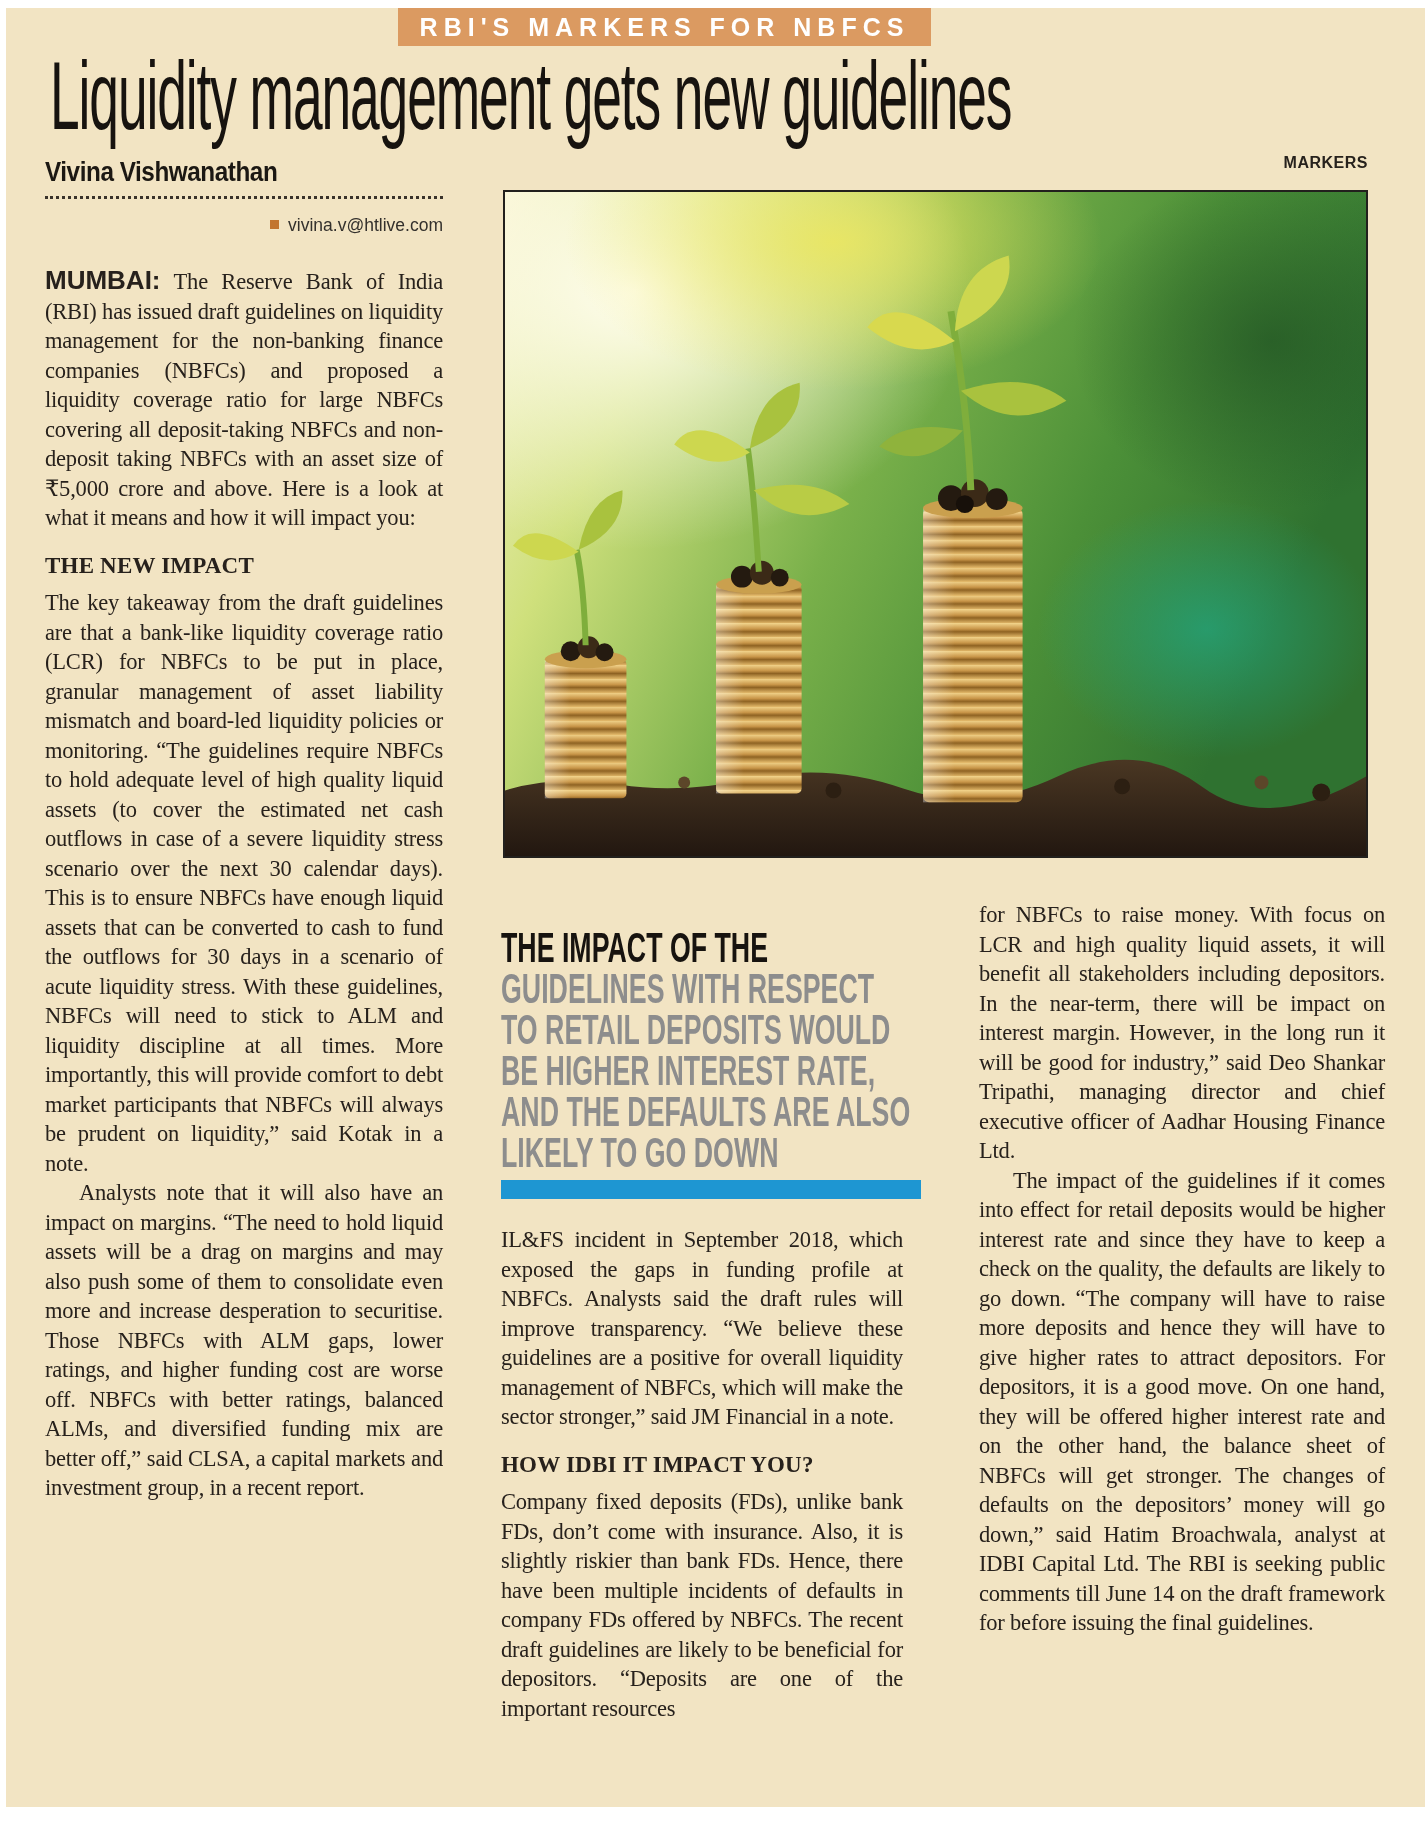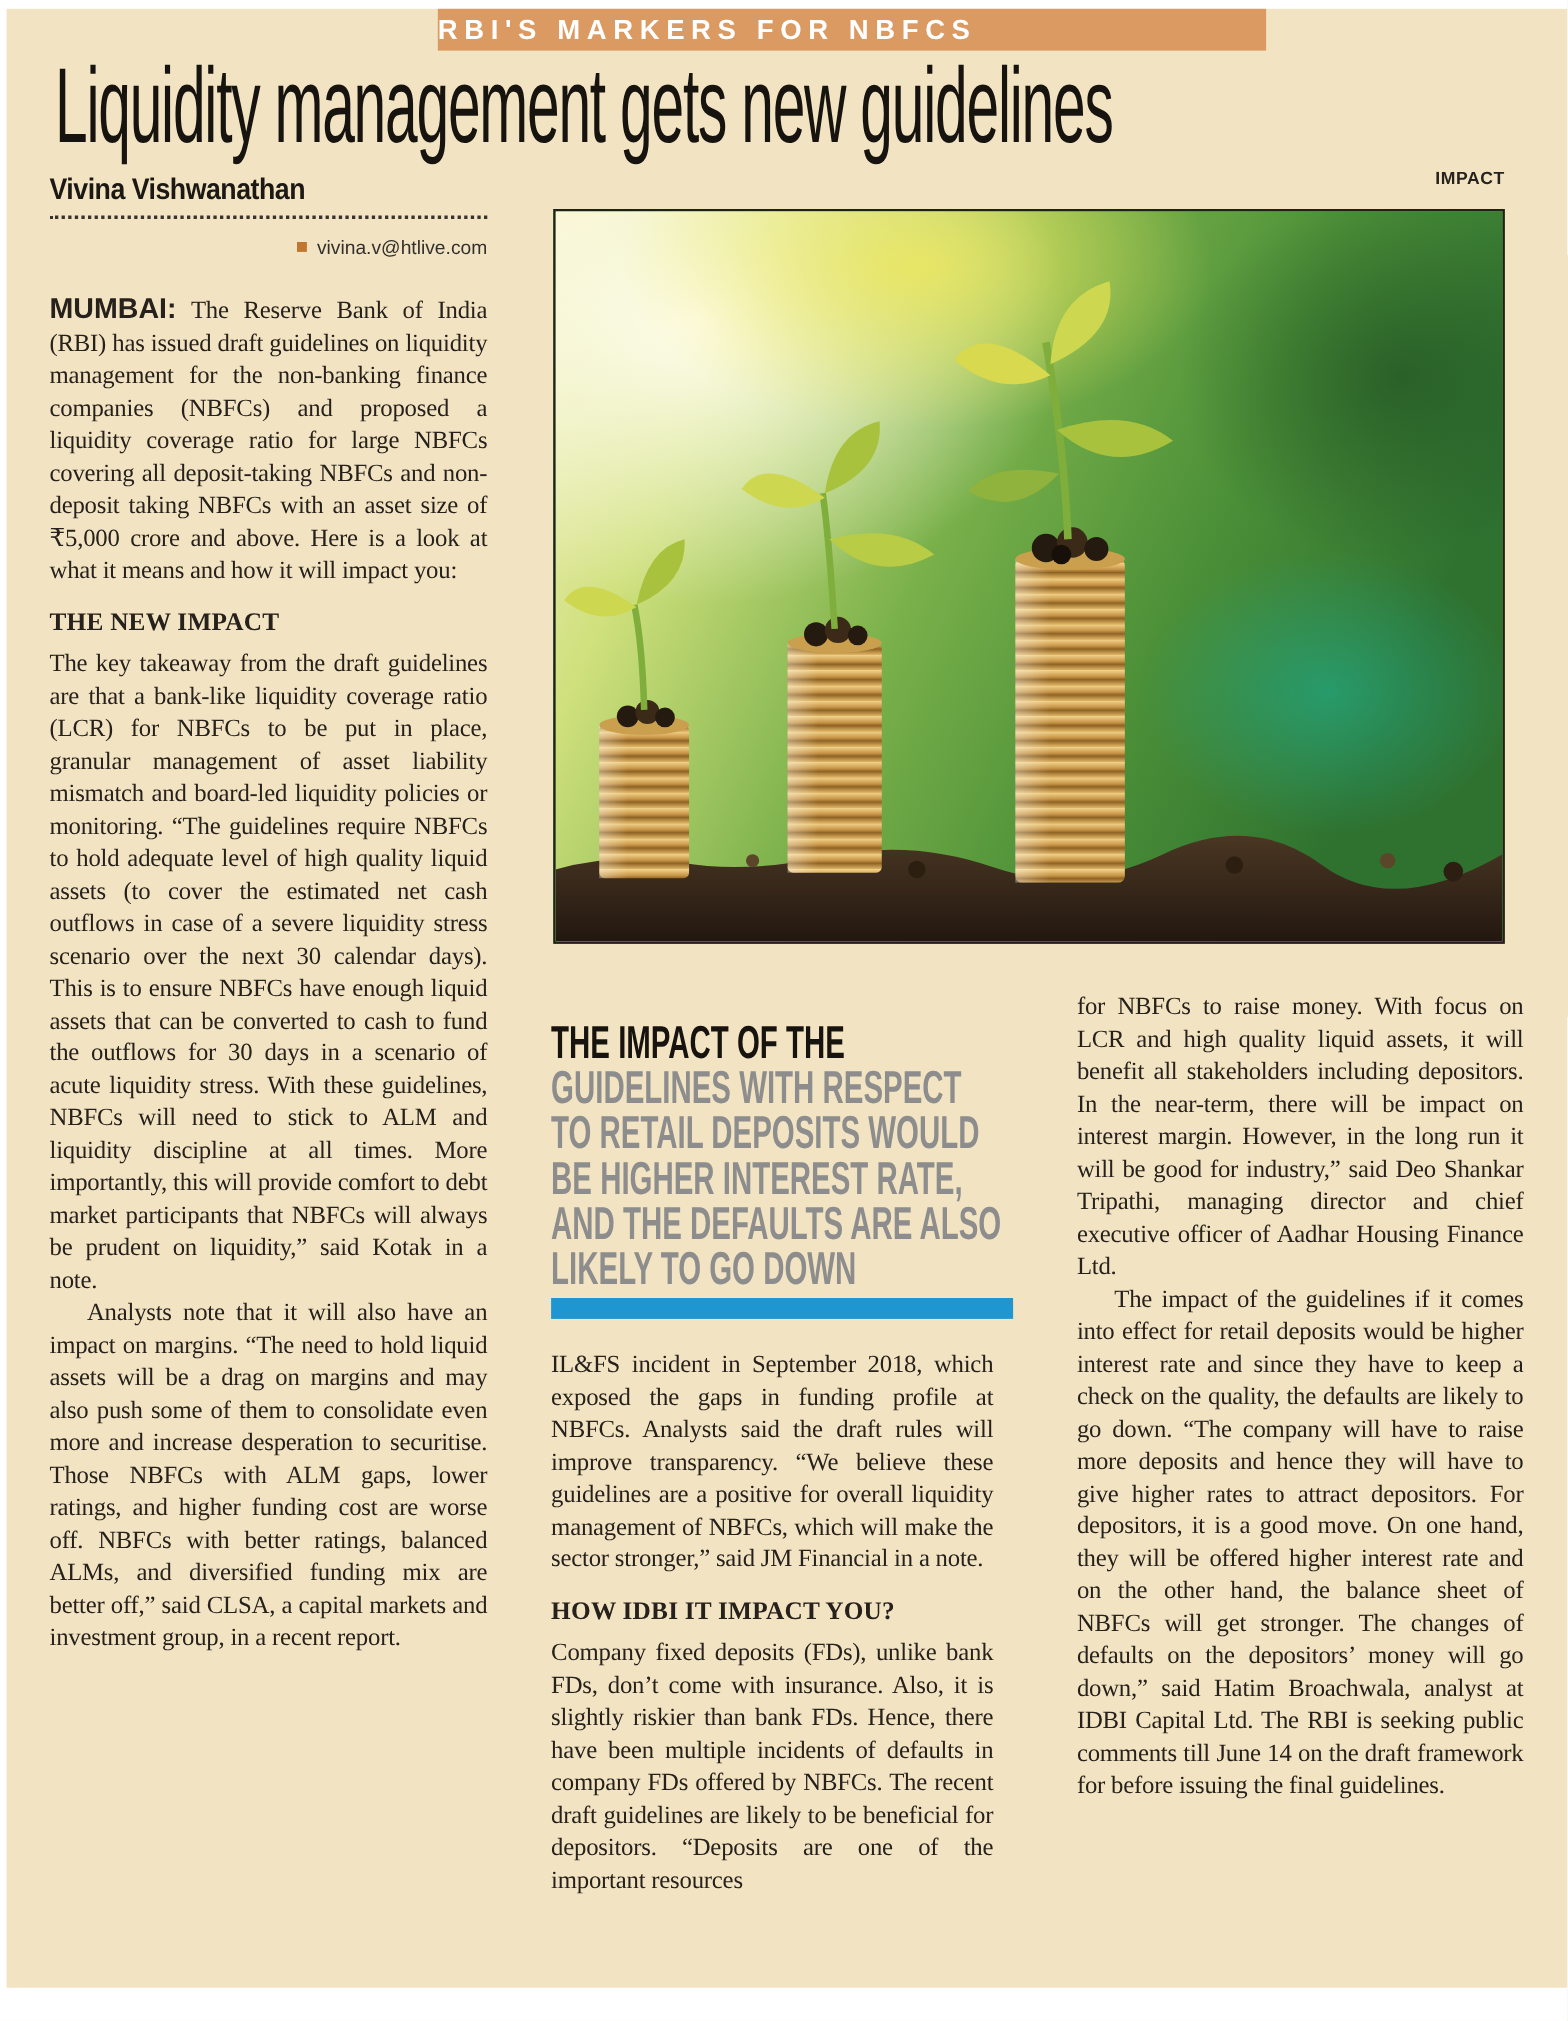--- a/index.html
+++ b/index.html
@@ -1,22 +1,22 @@
 <!DOCTYPE html>
 <html><head>
 <meta charset="utf-8">
 <style>
   html,body{margin:0;padding:0;background:#ffffff;}
   .canvas{position:relative;width:1425px;height:1837px;background:#ffffff;overflow:hidden;
           font-family:"Liberation Serif","DejaVu Serif",serif;color:#27211c;}
   .page-bg{position:absolute;left:6px;top:8px;width:1419px;height:1799px;background:#f2e4c3;}
 
   
-  .banner{position:absolute;left:398px;top:8px;width:753px;height:38px;background:#db9a61;
-          }
+  .banner{position:absolute;left:398px;top:8px;width:533px;height:38px;background:#db9a61;
+          text-align:center;}
   .banner span{display:inline-block;line-height:38px;color:#ffffff;
           font-family:"Liberation Sans",sans-serif;font-weight:700;font-size:25px;letter-spacing:6px;}
 
   
   .headline{position:absolute;left:50px;top:40px;margin:0;width:1980px;
             font-family:"Liberation Sans",sans-serif;font-weight:400;font-size:97px;line-height:112px;
             color:#17130f;letter-spacing:-2px;white-space:nowrap;
             transform:scaleX(0.55);transform-origin:left top;}
 
   
@@ -61,21 +61,21 @@
 
 <div class="canvas">
   <div class="page-bg"></div>
 
   <div class="banner">
     <span>RBI'S MARKERS FOR NBFCS</span>
   </div>
 
   <h1 class="headline">Liquidity management gets new guidelines</h1>
 
-  <div class="credit">IMPACT</div>
+  <div class="credit">MARKERS</div>
 
   <div class="photo">
     <svg viewBox="0 0 865 668" preserveAspectRatio="none">
       <defs>
         <linearGradient id="bg" x1="0" y1="0" x2="1" y2="0.35">
           <stop offset="0" stop-color="#f7f2c9"></stop>
           <stop offset="0.22" stop-color="#cfe07c"></stop>
           <stop offset="0.5" stop-color="#79b04a"></stop>
           <stop offset="0.75" stop-color="#4c9038"></stop>
           <stop offset="1" stop-color="#2f7230"></stop>

